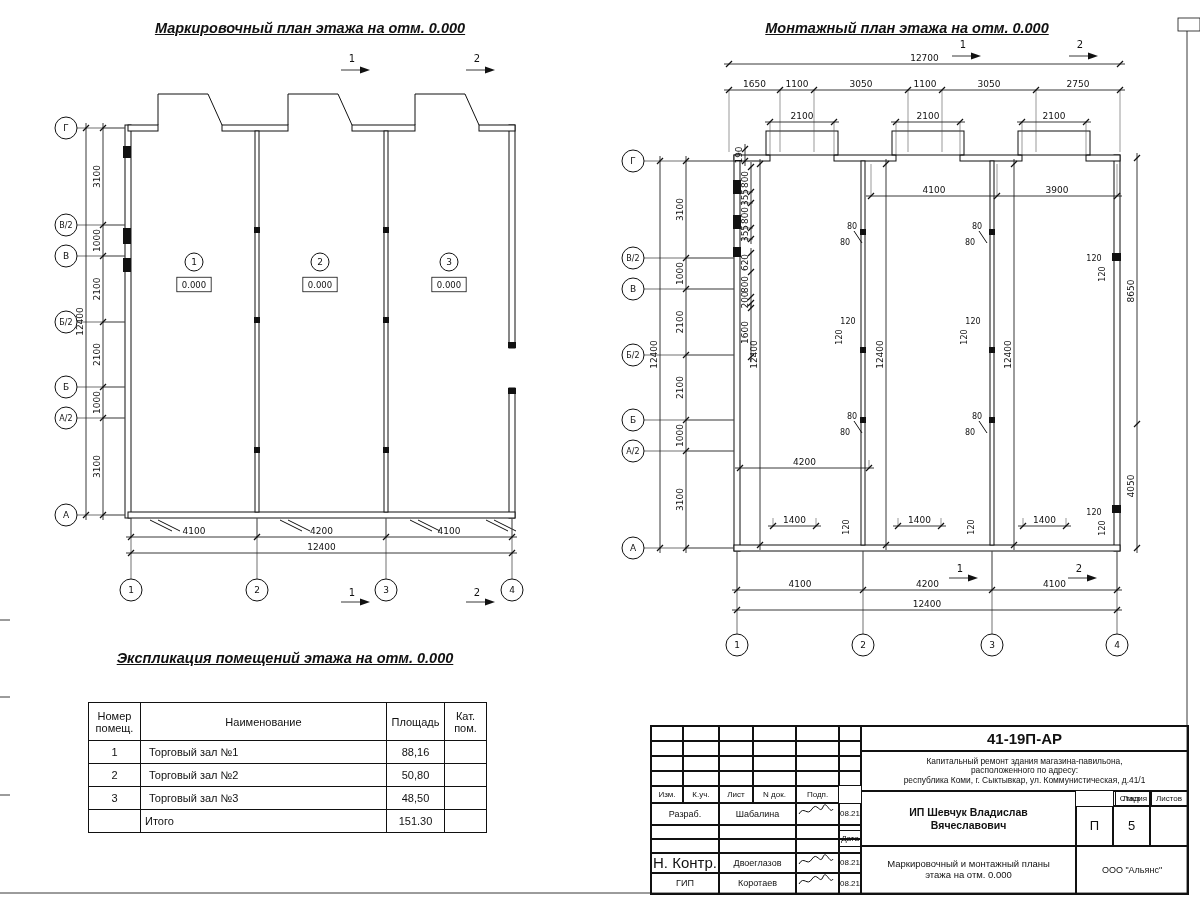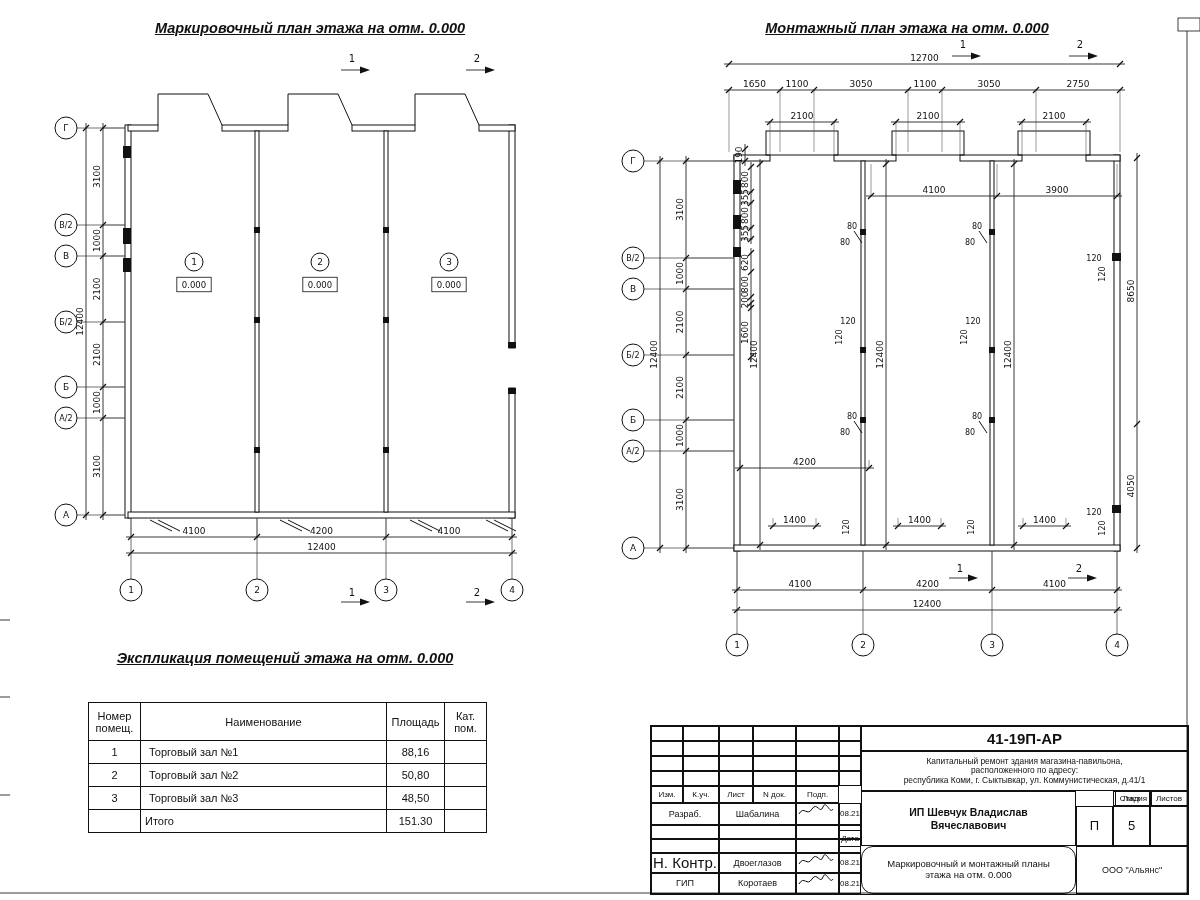--- a/index.html
+++ b/index.html
@@ -581,17 +581,17 @@
     <div class="tbc" style="left:210px;top:65px;width:215px;height:55px;font-size:10.5px;padding:0 28px;font-weight:bold;">ИП Шевчук Владислав Вячеславович</div>
 
     <div class="tbc" style="left:425px;top:65px;width:37px;height:15px;font-size:8px;margin-left:39px;">Стадия</div>
     <div class="tbc" style="left:462px;top:65px;width:37px;height:15px;font-size:8px;">Лист</div>
     <div class="tbc" style="left:499px;top:65px;width:38px;height:15px;font-size:8px;">Листов</div>
 
     <div class="tbc" style="left:425px;top:80px;width:37px;height:40px;font-size:13px;">П</div>
     <div class="tbc" style="left:462px;top:80px;width:37px;height:40px;font-size:13px;">5</div>
     <div class="tbc" style="left:499px;top:80px;width:38px;height:40px;font-size:13px;"></div>
 
-    <div class="tbc" style="left:210px;top:120px;width:215px;height:48px;font-size:9.5px;padding:0 22px;border-radius:12px;">Маркировочный и монтажный планы этажа на отм. 0.000</div>
+    <div class="tbc" style="left:210px;top:120px;width:215px;height:48px;font-size:9.5px;padding:0 22px;">Маркировочный и монтажный планы этажа на отм. 0.000</div>
     <div class="tbc" style="left:425px;top:120px;width:112px;height:48px;font-size:9px;">ООО "Альянс"</div>
   </div>
 
 </div>
 
 </body></html>

